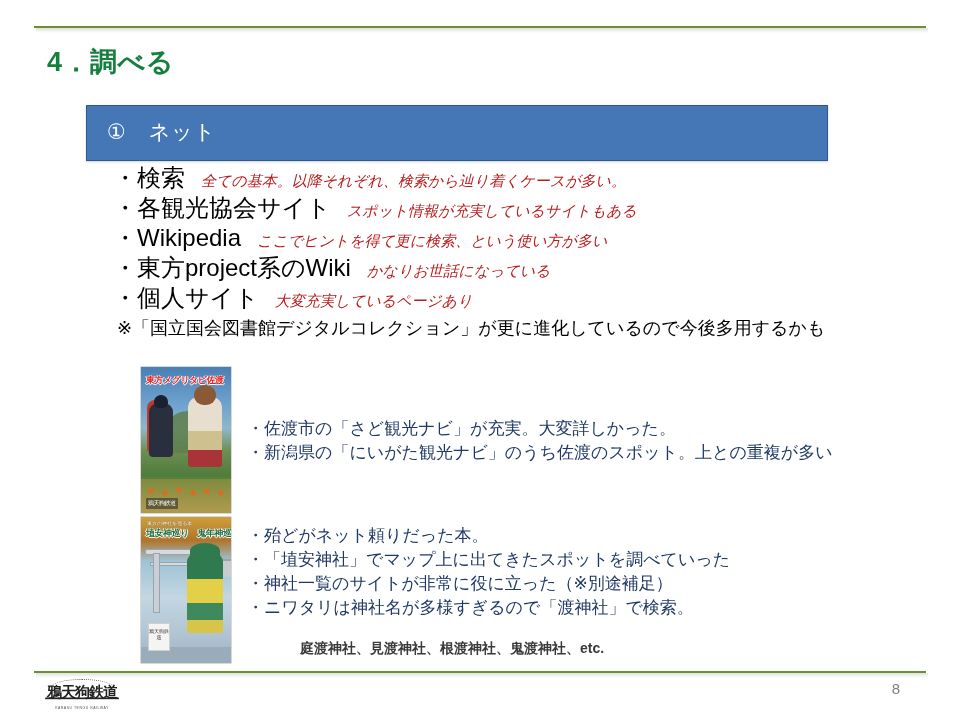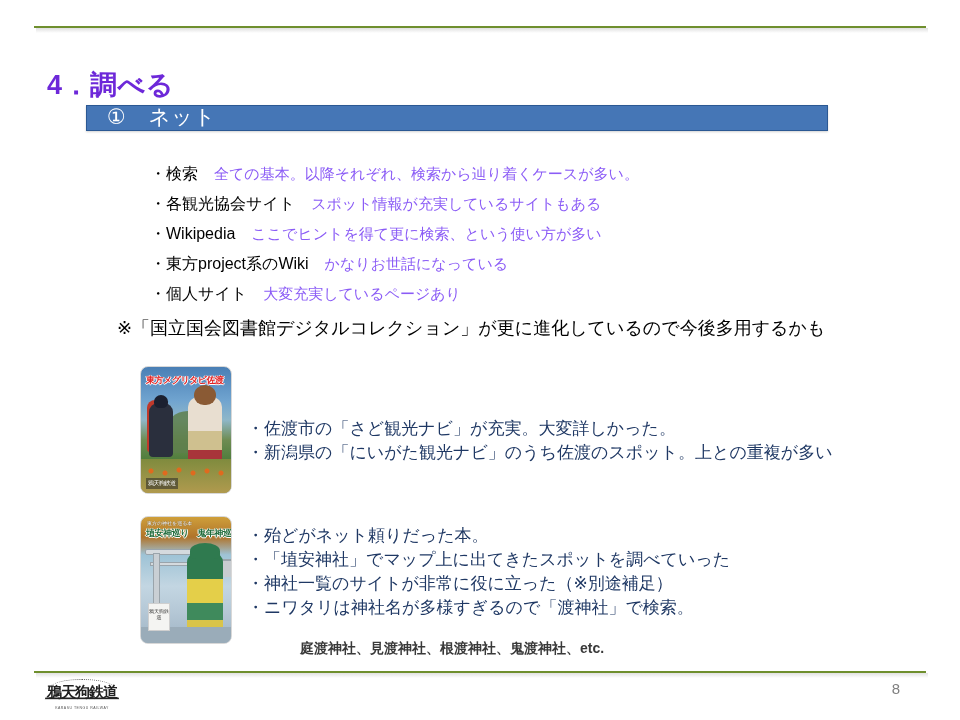--- a/index.html
+++ b/index.html
@@ -40,33 +40,32 @@
     background: linear-gradient(to bottom, rgba(150,150,150,0.30), rgba(255,255,255,0));
   }
 
   
   .page-title {
     position: absolute;
     left: 47px;
     top: 44px;
     font-size: 27px;
     font-weight: bold;
-    color: #6d28d9;
+    color: #15803d;
     letter-spacing: 0.5px;
     white-space: nowrap;
-    margin-top: 23px;
   }
 
   
   .section-banner {
     position: absolute;
     left: 86px;
     top: 105px;
     width: 742px;
-    height: 26px;
+    height: 56px;
     background: #4576b6;
     border: 1px solid #2b5893;
     box-sizing: border-box;
     box-shadow: 0 1px 2px rgba(0,0,0,0.18);
   }
   .section-banner .banner-text {
     position: absolute;
     left: 20px;
     top: 50%;
     transform: translateY(-52%);
@@ -84,48 +83,48 @@
     width: 800px;
   }
   .bullet-row {
     display: flex;
     align-items: baseline;
     height: 30px;
     white-space: nowrap;
     color: #000000;
   }
   .bullet-row .bullet-key {
-    font-size: 16px;
+    font-size: 24px;
     line-height: 1;
     color: #000000;
-    margin-left: 37px;
   }
   .bullet-row .bullet-desc {
     font-size: 15px;
-    color: #8b5cf6;
+    color: #b91c1c;
     margin-left: 16px;
     line-height: 1;
+    font-style: italic;
   }
 
   .note-row {
     position: absolute;
     left: 117px;
     top: 316px;
     font-size: 18px;
     color: #000000;
     white-space: nowrap;
   }
   .cover {
     position: absolute;
     width: 92px;
-    height: 128px;
+    height: 148px;
     border: 1px solid #d8d8d8;
     box-sizing: border-box;
     overflow: hidden;
-    border-radius: 8px;
+    border-radius: 1px;
   }
 
   
   .cover-1 {
     left: 140px;
     top: 366px;
     background: linear-gradient(to bottom,
         #4a7fb5 0%, #6fa3cf 26%, #8fb7c9 42%,
         #6e8c52 58%, #4f7d3c 74%, #7f8d4a 88%, #9a8f54 100%);
   }

